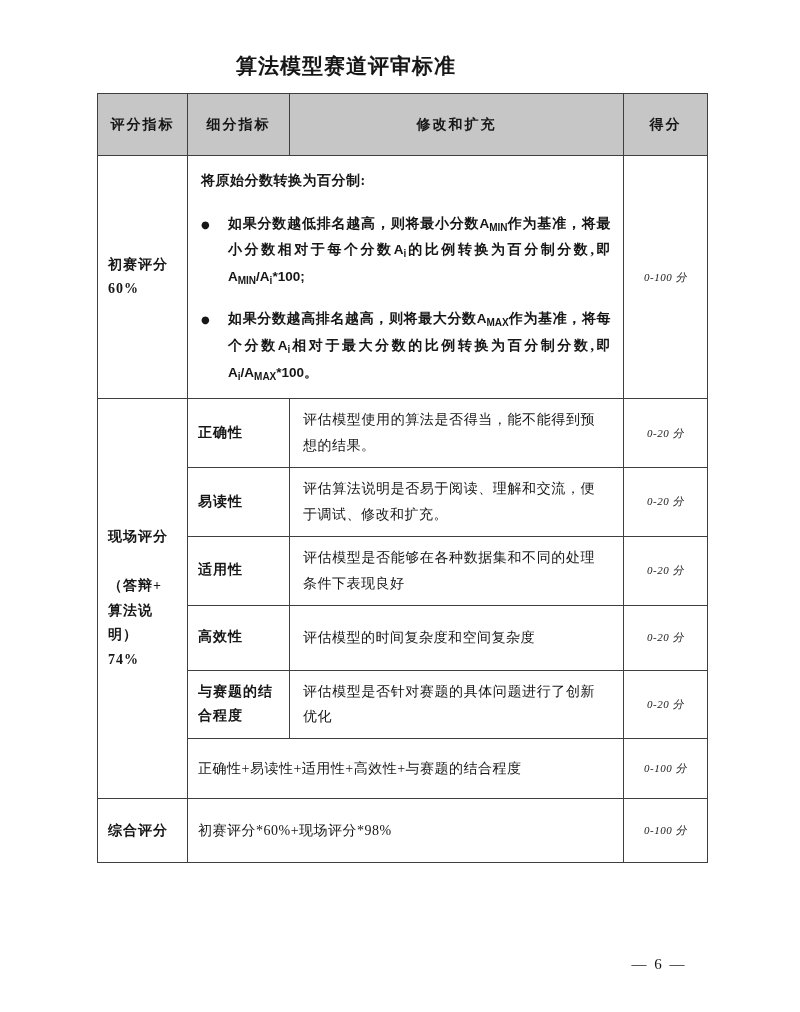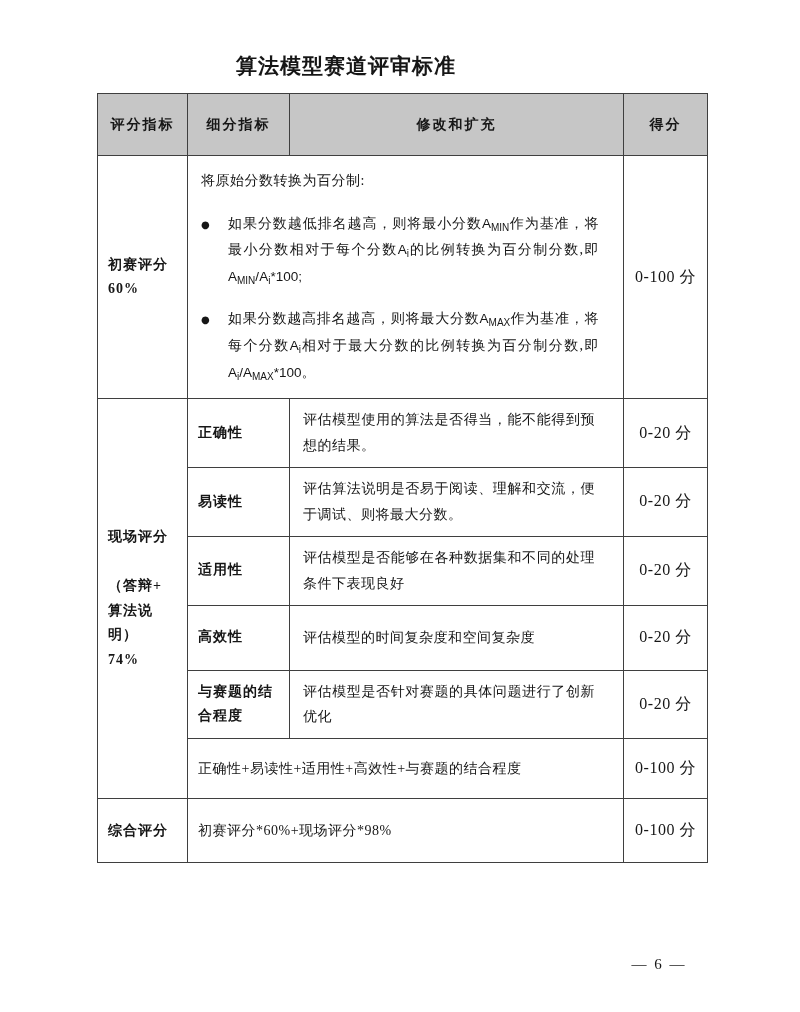--- a/index.html
+++ b/index.html
@@ -35,33 +35,33 @@
     letter-spacing:1px;
     padding:0 10px;
     font-weight:bold;
   }
   .desc {
     text-align:justify;
     padding:8px 28px 8px 13px;
     line-height:1.85;
     letter-spacing:0.5px;
   }
-  .bullets-cell { padding:12px 24px 6px 13px; line-height:1.9; letter-spacing:0.5px; }
+  .bullets-cell { padding:12px 12px 6px 13px; line-height:1.9; letter-spacing:0.5px;font-weight:bold; }
   .intro { margin:0 0 16px 0; text-align:left; }
   .bullet-row { display:flex; margin:0 0 16px 0; }
   .bullet-row:last-child { margin-bottom:6px; }
   .dot {
     flex:none; width:27px;
     font-size:10px; line-height:27px;
     font-family:"DejaVu Sans",sans-serif;
   }
   .btxt { flex:1; text-align:justify; }
   .score {
-    text-align:center; font-size:16px;
-    letter-spacing:0.5px; white-space:nowrap;
+    text-align:center; font-size:11px;
+    letter-spacing:0.5px; white-space:nowrap;font-style:italic;
   }
   .formula-center { text-align:left; letter-spacing:0.5px; padding:4px 10px; }
   .cn { font-family:"Liberation Serif","DejaVu Serif",serif; }
   .f  { font-family:"Liberation Sans","DejaVu Sans",sans-serif; font-size:13.5px; letter-spacing:0; }
   sub.sub {
     font-family:"Liberation Sans","DejaVu Sans",sans-serif;
     font-size:10px; letter-spacing:0;
     vertical-align:-3px; line-height:0;
   }
   .pageno {
@@ -114,21 +114,21 @@
 算法说
 明）
 74%</td>
     <td class="cell-center">正确性</td>
     <td class="desc">评估模型使用的算法是否得当，能不能得到预想的结果。</td>
     <td class="score">0-20 分</td>
   </tr>
 
   <tr style="height:60px">
     <td class="cell-center">易读性</td>
-    <td class="desc">评估算法说明是否易于阅读、理解和交流，便于调试、则将最大分数。</td>
+    <td class="desc">评估算法说明是否易于阅读、理解和交流，便于调试、修改和扩充。</td>
     <td class="score">0-20 分</td>
   </tr>
 
   <tr style="height:62px">
     <td class="cell-center">适用性</td>
     <td class="desc">评估模型是否能够在各种数据集和不同的处理条件下表现良好</td>
     <td class="score">0-20 分</td>
   </tr>
 
   <tr style="height:65px">

